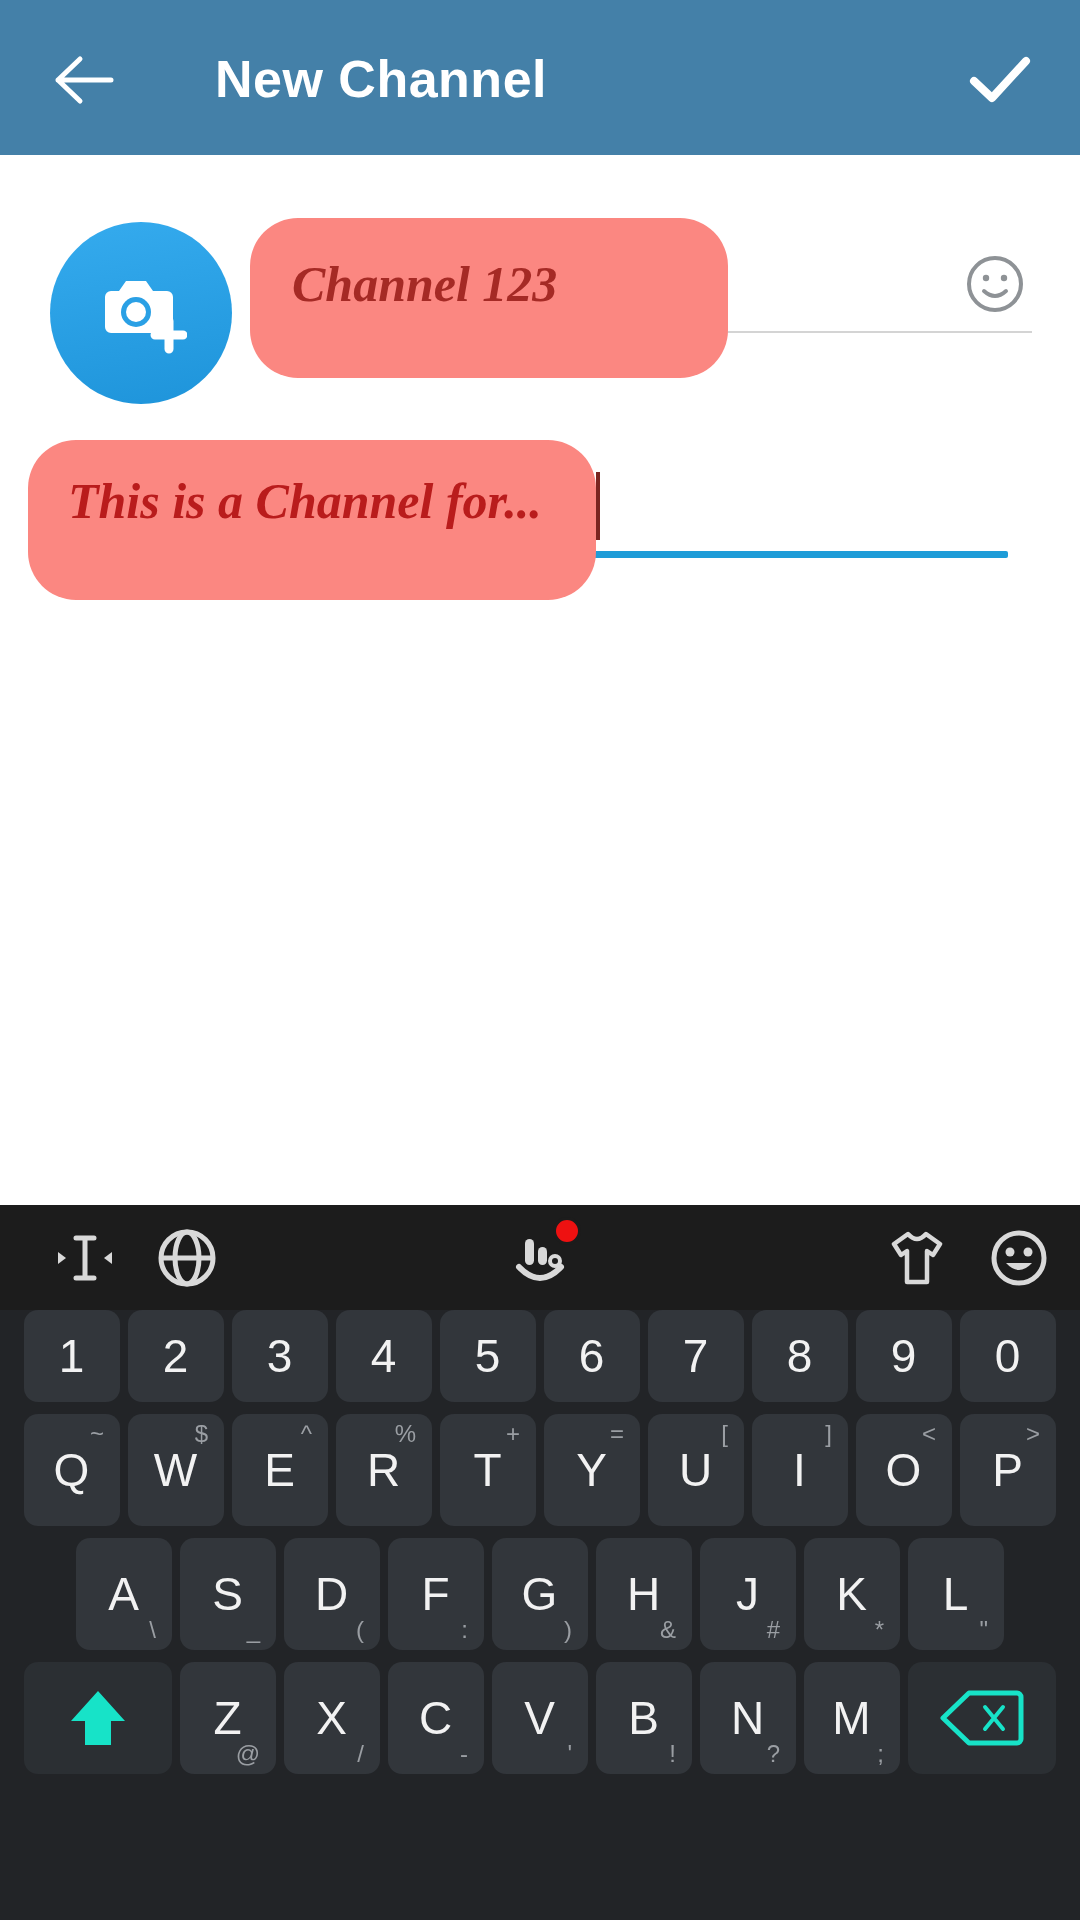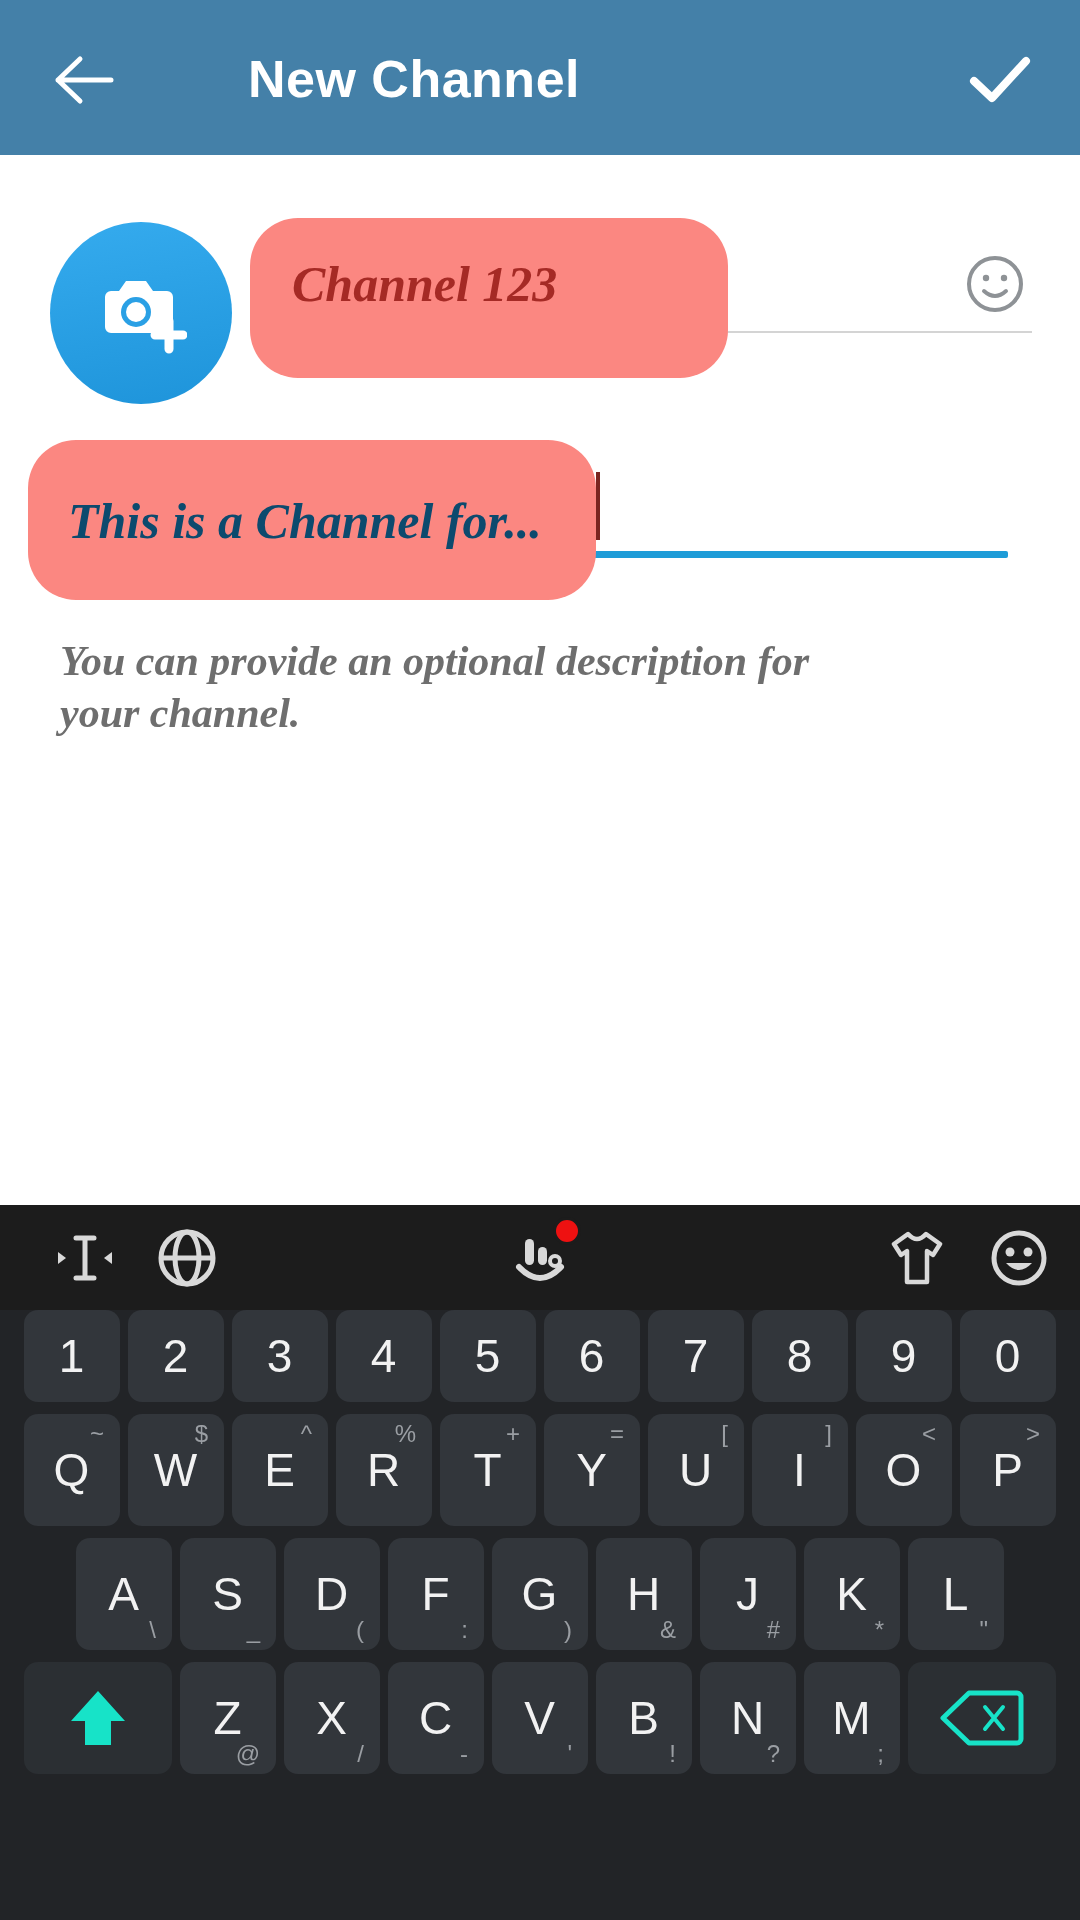--- a/index.html
+++ b/index.html
@@ -22,21 +22,20 @@
   }
   .check-btn {
     position:absolute; right:42px; top:42px; width:76px; height:76px;
     display:flex; align-items:center; justify-content:center;
   }
   .appbar-title {
     position:absolute; left:215px; top:40px;
     font-size:52px; font-weight:bold; color:#ffffff;
     letter-spacing:0.5px; line-height:78px;
     font-family:"Liberation Sans", sans-serif;
-    margin-left:33px;
   }
 
   
   .body-area {
     position:absolute; left:0; top:155px; width:1080px; height:1050px;
     background:#ffffff;
   }
 
   .avatar {
     position:absolute; left:50px; top:67px; width:182px; height:182px;
@@ -70,22 +69,22 @@
   .desc-row { position:absolute; left:0; top:265px; width:1080px; height:160px; }
   .desc-underline {
     position:absolute; left:68px; top:131px; width:940px; height:7px;
     background:#1e9cd8; border-radius:2px;
   }
   .hl-desc {
     position:absolute; left:28px; top:20px; width:568px; height:160px;
     background:#fb8781; border-radius:48px;
   }
   .desc-text {
-    position:absolute; left:68px; top:72px;
-    font-size:50px; color:#0c4a6e;
+    position:absolute; left:68px; top:52px;
+    font-size:50px; color:#b91c1c;
     font-family:"Liberation Serif", serif; font-style:italic; font-weight:bold;
     white-space:nowrap;
   }
   .caret {
     position:absolute; left:596px; top:52px; width:4px; height:68px;
     background:#7a2520;
   }
   .desc-hint {
     position:absolute; left:60px; top:480px; width:760px;
     font-size:42px; line-height:52px; color:#6e6e6e;
@@ -184,21 +183,20 @@
       </div>
     </div>
 
     <div class="desc-row">
       <div class="desc-underline"></div>
       <div class="hl-desc"></div>
       <div class="desc-text">This is a Channel for...</div>
       <div class="caret"></div>
     </div>
 
-    <div class="desc-hint">You can provide an optional description for your channel.</div>
   </div>
 
   <div class="keyboard">
 
     <div class="kb-toolbar">
 
       <div class="kb-tool" style="left:48px">
         <svg width="60" height="56" viewBox="0 0 60 56">
           <path d="M21 8 h18 M21 48 h18 M30 8 v40" stroke="#d9d9d9" stroke-width="5" stroke-linecap="round"></path>
           <path d="M11 28 L3 22 L3 34 Z" fill="#d9d9d9"></path>

